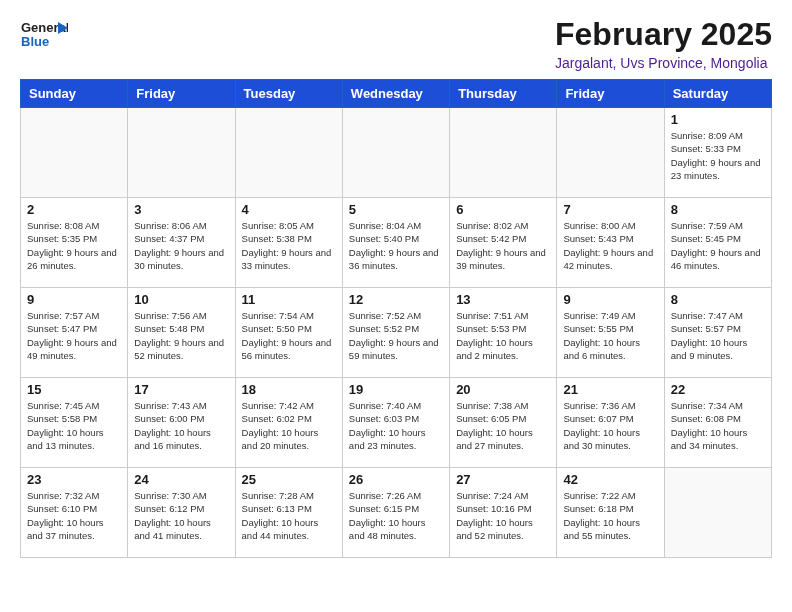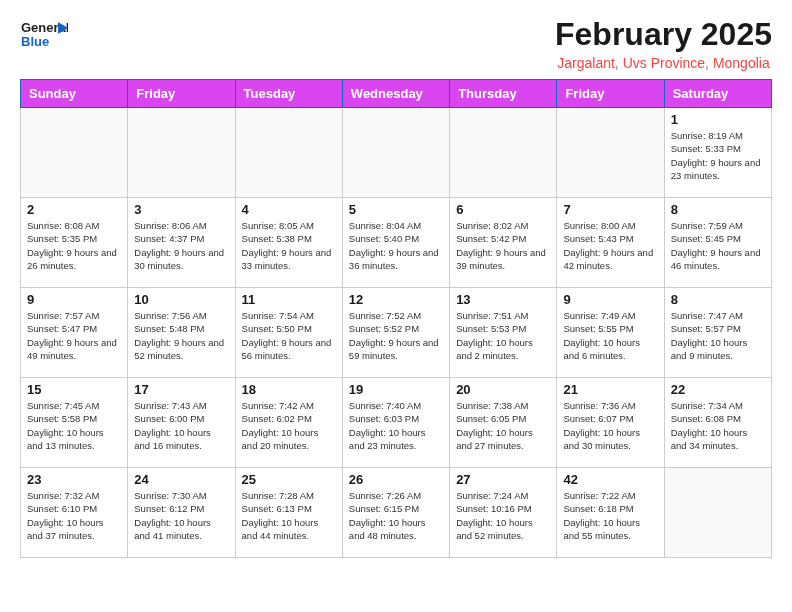--- a/index.html
+++ b/index.html
@@ -10,40 +10,40 @@
       min-height: 612px;
       padding: 16px 20px;
     }
     .header {
       display: flex;
       align-items: flex-start;
       justify-content: space-between;
       margin-bottom: 8px;
     }
     .title-block {
-      text-align: center;
+      text-align: left;
       margin-left: 40px;
     }
     .month-year {
       font-size: 32px;
       font-weight: bold;
       color: #1a1a1a;
     }
     .location {
       font-size: 14px;
-      color: #ef4444;
+      color: #4c1d95;
       margin-top: 2px;
     }
     .calendar {
       width: 100%;
       border-collapse: collapse;
       border: 1px solid #ccc;
     }
     .calendar th {
-      background-color: #d946ef;
+      background-color: #1d4ed8;
       color: #fff;
       font-size: 13px;
       font-weight: bold;
       padding: 6px 8px;
       text-align: left;
       border: 1px solid #1565c0;
     }
     .calendar td {
       border: 1px solid #ccc;
       vertical-align: top;
@@ -110,21 +110,21 @@
   <tbody id="calendar-body">
   <tr>
         <td class="empty-cell"></td>
         <td class="empty-cell"></td>
         <td class="empty-cell"></td>
         <td class="empty-cell"></td>
         <td class="empty-cell"></td>
         <td class="empty-cell"></td>
         <td>
           <span class="day-num">1</span>
-          <div class="day-info">Sunrise: 8:19 AM
+          <div class="day-info">Sunrise: 8:09 AM
 Sunset: 5:33 PM
 Daylight: 9 hours and 23 minutes.</div>
         </td>
       </tr>
       <tr>
         <td>
           <span class="day-num">2</span>
           <div class="day-info">Sunrise: 8:08 AM
 Sunset: 5:35 PM
 Daylight: 9 hours and 26 minutes.</div>

